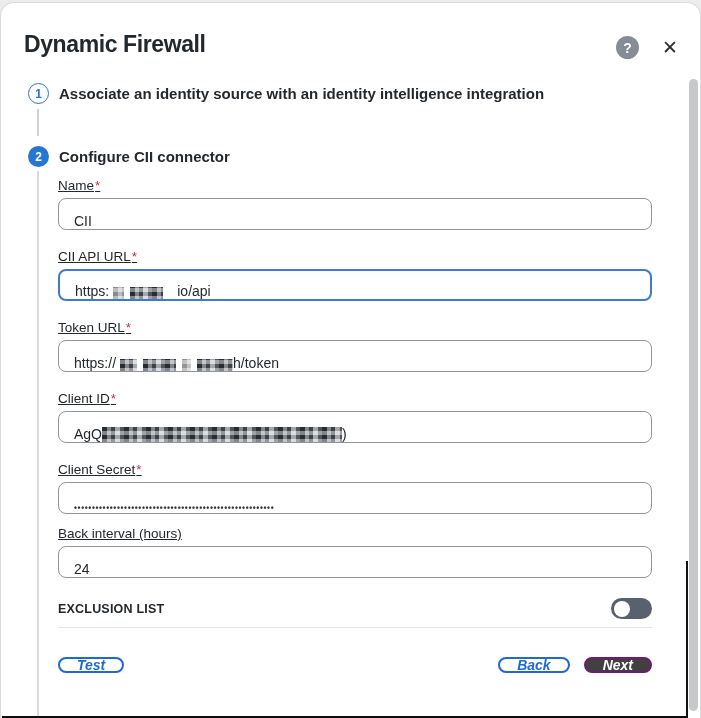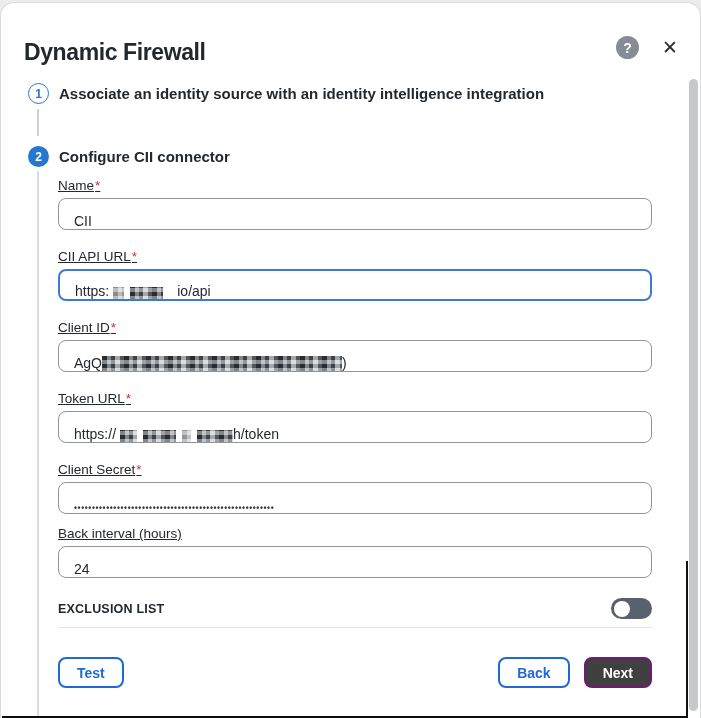--- a/index.html
+++ b/index.html
@@ -10,21 +10,21 @@
     color:#23282e;
   }
   .dialog{
     position:absolute;left:0;top:2px;right:0;bottom:0;
     background:#ffffff;
     border:1px solid #d9dbdd;border-bottom:none;
     border-radius:14px 14px 0 0;
   }
   
   .title{
-    position:absolute;left:23px;top:36px;
+    position:absolute;left:23px;top:28px;
     font-size:23px;font-weight:700;letter-spacing:-0.4px;color:#23282e;
   }
   .help-btn{
     position:absolute;left:615px;top:33px;width:23px;height:23px;border-radius:50%;
     background:#858c96;color:#ffffff;font-size:14px;font-weight:700;
     display:flex;align-items:center;justify-content:center;cursor:pointer;
   }
   .close-btn{
     position:absolute;left:656px;top:31px;width:26px;height:26px;
     display:flex;align-items:center;justify-content:center;
@@ -72,22 +72,22 @@
     width:41px;height:21px;border-radius:11px;background:#59616e;position:relative;cursor:pointer;flex:0 0 auto;
   }
   .toggle .knob{
     position:absolute;left:2.5px;top:2.5px;width:16px;height:16px;border-radius:50%;background:#ffffff;
   }
   .divider{margin-top:8px;border:none;border-top:1px solid #e2e4e6;height:0;}
   .empty-note{margin-top:11px;font-size:13px;font-style:italic;color:#8b9096;line-height:14px;}
   
   .btn-row{margin-top:29px;display:flex;align-items:center;}
   .btn{
-    box-sizing:border-box;height:31px;border-radius:8px;padding:0 17px;
-    font-size:14px;font-weight:700;display:flex;align-items:center;justify-content:center;cursor:pointer;
+    box-sizing:border-box;height:16px;border-radius:8px;padding:0 17px;
+    font-size:14px;font-weight:700;display:flex;align-items:center;justify-content:center;cursor:pointer;font-style:italic;
   }
   .btn.outline{border:2px solid #1f69d6;color:#1f69d6;background:#fff;}
   .btn.primary{background:#404040;color:#fff;border:2px solid #701a75;}
   .spacer{flex:1;}
   .btn + .btn{margin-left:14px;}
   
   .scroll-thumb{
     position:absolute;left:688px;top:76px;width:9px;height:632px;border-radius:5px;background:#c6c8ca;
   }
   .edge-right{position:absolute;left:685px;top:558px;width:2px;height:160px;background:#101214;}
@@ -139,44 +139,44 @@
           <span class="px" style="width:11px;opacity:.55;"></span>
           <span class="gap6"></span>
           <span class="px" style="width:33px;"></span>
           <span class="gap14"></span>
           <span>io/api</span>
       </div>
     </div>
 
     <div class="field">
       <div class="field-label">
+        <span>Token URL</span><span class="req">*</span>
+      </div>
+      <div class="tbox">
+        <span>https://</span>
+          <span class="gap4"></span>
+          <span class="px" style="width:17px;"></span>
+          <span class="gap6"></span>
+          <span class="px" style="width:33px;"></span>
+          <span class="gap6"></span>
+          <span class="px" style="width:9px;opacity:.5;"></span>
+          <span class="gap6"></span>
+          <span class="px" style="width:36px;"></span>
+          <span>h/token</span>
+      </div>
+    </div>
+
+    <div class="field">
+      <div class="field-label">
         <span>Client ID</span><span class="req">*</span>
       </div>
       <div class="tbox">
         <span>AgQ</span>
           <span class="px" style="width:240px;height:16px;"></span>
           <span>)</span>
-      </div>
-    </div>
-
-    <div class="field">
-      <div class="field-label">
-        <span>Token URL</span><span class="req">*</span>
-      </div>
-      <div class="tbox">
-        <span>https://</span>
-          <span class="gap4"></span>
-          <span class="px" style="width:17px;"></span>
-          <span class="gap6"></span>
-          <span class="px" style="width:33px;"></span>
-          <span class="gap6"></span>
-          <span class="px" style="width:9px;opacity:.5;"></span>
-          <span class="gap6"></span>
-          <span class="px" style="width:36px;"></span>
-          <span>h/token</span>
       </div>
     </div>
 
     <div class="field tight">
       <div class="field-label">
         <span>Client Secret</span><span class="req">*</span>
       </div>
       <div class="tbox">
         <span class="masked">••••••••••••••••••••••••••••••••••••••••••••••••••••••••</span>
       </div>

